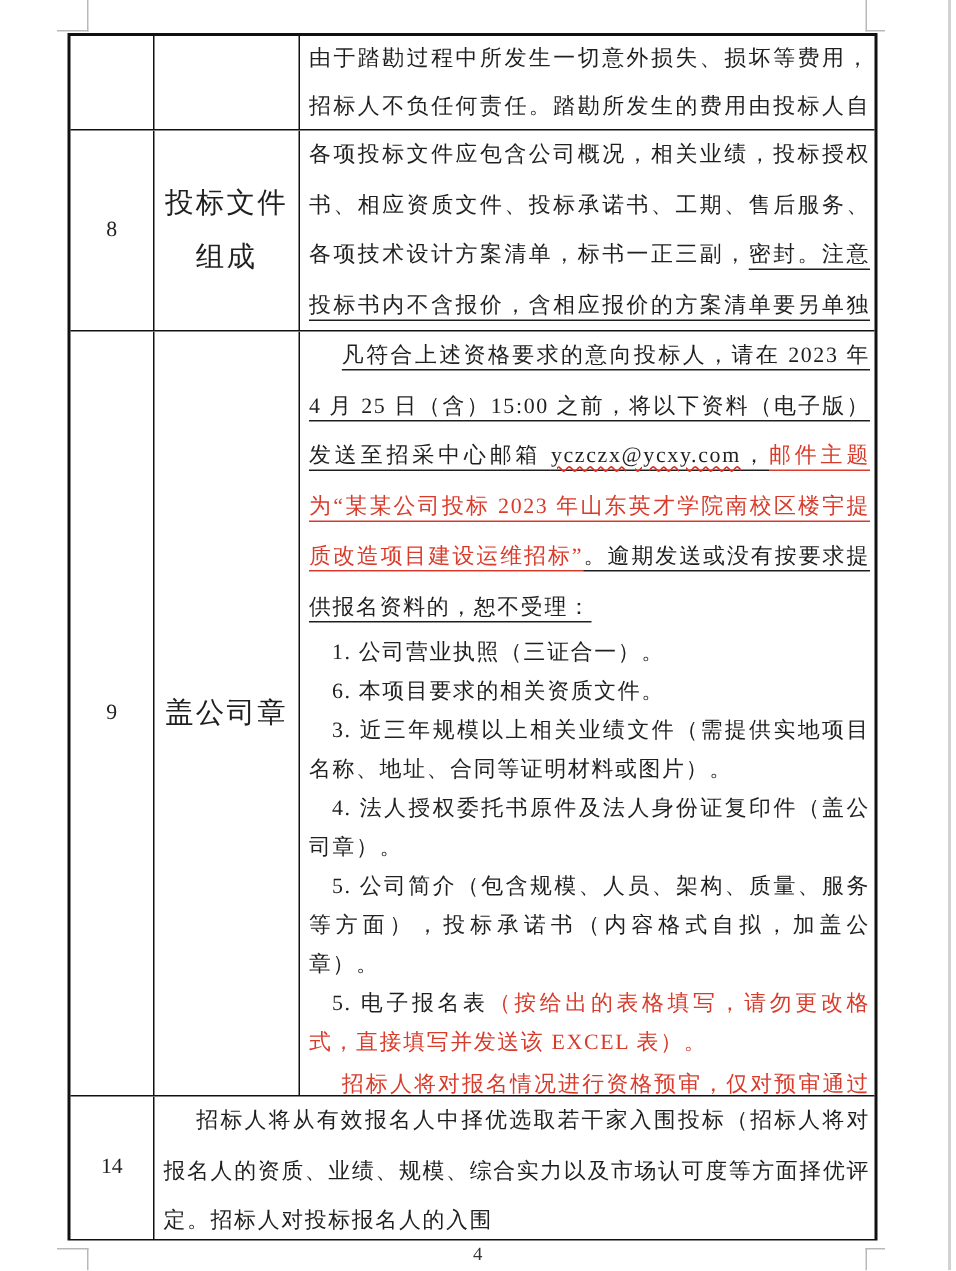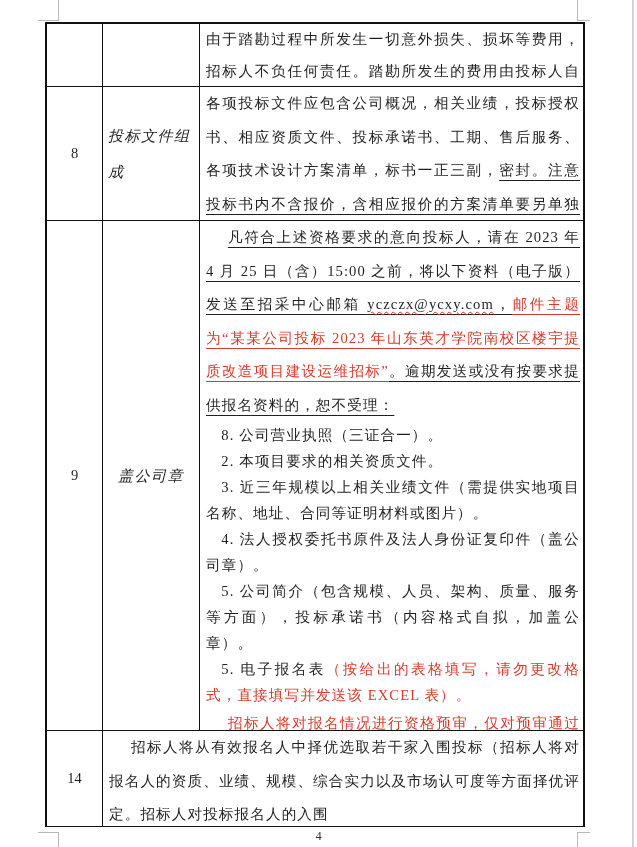--- a/index.html
+++ b/index.html
@@ -31,22 +31,22 @@
   .row-10 { flex:1; }
   .cell { box-sizing:border-box; }
   .cell-no {
     width:56px; border-right:1.5px solid #111;
     display:flex; align-items:center; justify-content:center;
     font-size:14.5px;
   }
   .cell-label {
     width:97px; border-right:1.5px solid #111;
     display:flex; align-items:center; justify-content:center;
-    padding:0 5px; font-size:15px;
-    line-height:36px; letter-spacing:1.5px;font-style:italic;
+    text-align:center; padding:0 5px; font-size:19px;
+    line-height:36px; letter-spacing:1.5px;
   }
   .cell-content {
     flex:1; padding:0 3px 0 6px; overflow:hidden;
     font-size:14.6px; letter-spacing:1.1px; text-align:justify;
   }
   .cell-content p { margin:0; }
   .lh-7  { line-height:31.5px; }
   .lh-8  { line-height:33.5px; }
   .intro { line-height:33.5px; text-indent:1.5em; }
   .list p { line-height:26px; text-indent:1.05em; }
@@ -96,22 +96,22 @@
       </div>
     </div>
 
     <div class="row row-9">
       <div class="cell cell-no">9</div>
       <div class="cell cell-label">盖公司章</div>
       <div class="cell cell-content">
         <p class="intro"><span class="u">凡符合上述资格要求的意向投标人，请在 2023 年 4 月 25 日（含）15:00 之前，将以下资料（电子版）发送至招采中心邮箱 </span><span class="u"><span class="wavy">yczczx@ycxy.com</span></span><span class="u">，</span><span class="u red">邮件主题为“某某公司投标 2023 年山东英才学院南校区楼宇提质改造项目建设运维招标”</span><span class="u">。逾期发送或没有按要求提供报名资料的，恕不受理：</span></p>
 
         <div class="list">
-          <p>8. 公司营业执照（三证合一）。</p>
-          <p>2. 本项目要求的相关资质文件。</p>
+          <p>1. 公司营业执照（三证合一）。</p>
+          <p>6. 本项目要求的相关资质文件。</p>
           <p>3. 近三年规模以上相关业绩文件（需提供实地项目名称、地址、合同等证明材料或图片）。</p>
           <p class="mt5">4. 法人授权委托书原件及法人身份证复印件（盖公司章）。</p>
           <p>5. 公司简介（包含规模、人员、架构、质量、服务等方面），投标承诺书（内容格式自拟，加盖公章）。</p>
           <p class="mt7"><span>5. 电子报名表</span><span class="red">（按给出的表格填写，请勿更改格式，直接填写并发送该 EXCEL 表）。</span></p>
         </div>
 
         <p class="notice"><span class="u red">招标人将对报名情况进行资格预审，仅对预审通过的报名人通知踏勘及开标。</span></p>
       </div>
     </div>
 

